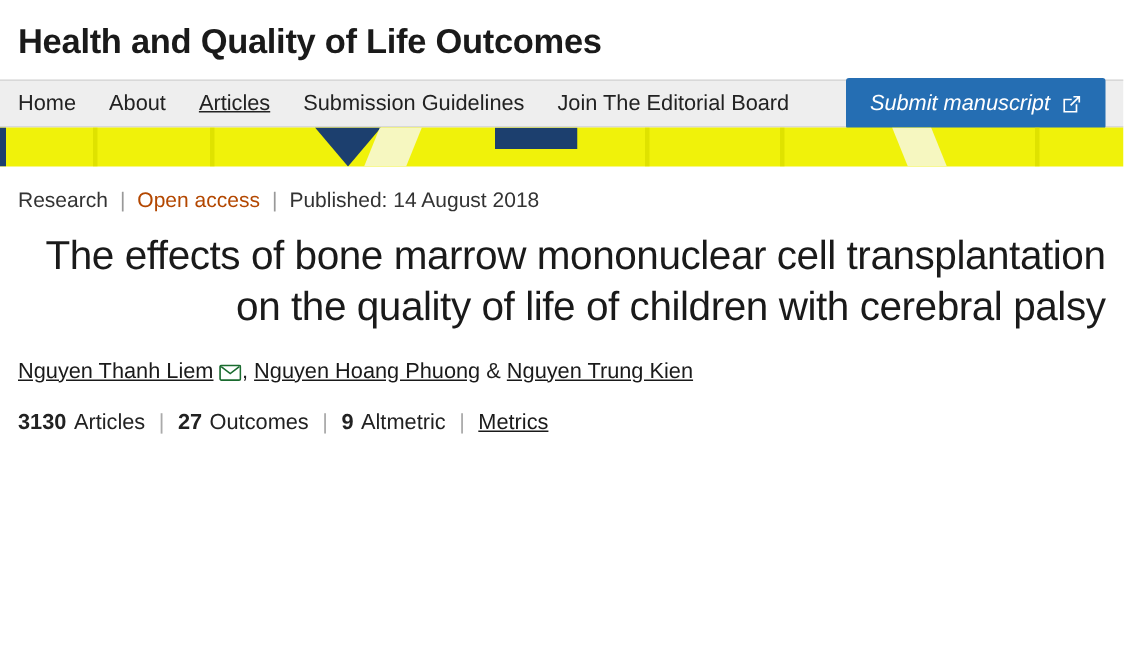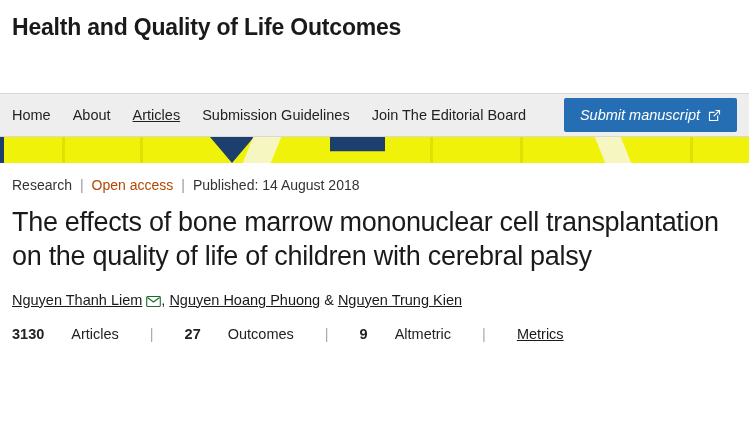--- a/index.html
+++ b/index.html
@@ -25,26 +25,25 @@
     font-weight: bold;
     color: #1a1a1a;
     letter-spacing: -0.2px;
   }
 
   
   .nav-bar {
     background: #eeeeee;
     border-top: 1px solid #d8d8d8;
     border-bottom: 1px solid #d8d8d8;
-    height: 44px;
+    height: 32px;
     display: flex;
     align-items: center;
     padding: 0 12px;
     box-sizing: border-box;
-    margin-top: 40px;
   }
   .nav-item {
     font-size: 14.5px;
     color: #222222;
     margin-right: 22px;
     text-decoration: none;
     white-space: nowrap;
     cursor: pointer;
   }
   .nav-item.current {
@@ -112,20 +111,21 @@
     cursor: pointer;
   }
 
   .article-title {
     font-size: 27px;
     line-height: 1.27;
     font-weight: normal;
     color: #1a1a1a;
     margin: 0 0 18px 0;
     letter-spacing: -0.3px;
+    text-align: right;
   }
 
   .authors {
     font-size: 14.5px;
     margin-bottom: 16px;
     color: #222222;
   }
   .author-link {
     color: #1a1a1a;
     text-decoration: underline;
@@ -161,21 +161,20 @@
     text-decoration: underline;
     color: #1a1a1a;
     cursor: pointer;
   }
 
   .metrics-line {
     font-size: 14.5px;
     color: #222222;
     display: flex;
     align-items: center;
-    gap: 22px;
   }
   .metrics-line .num {
     font-weight: bold;
     margin-right: 5px;
   }
   .metrics-line .lbl { margin-right: 0; }
   .metrics-line .divider {
     color: #aaaaaa;
     margin: 0 9px;
   }

